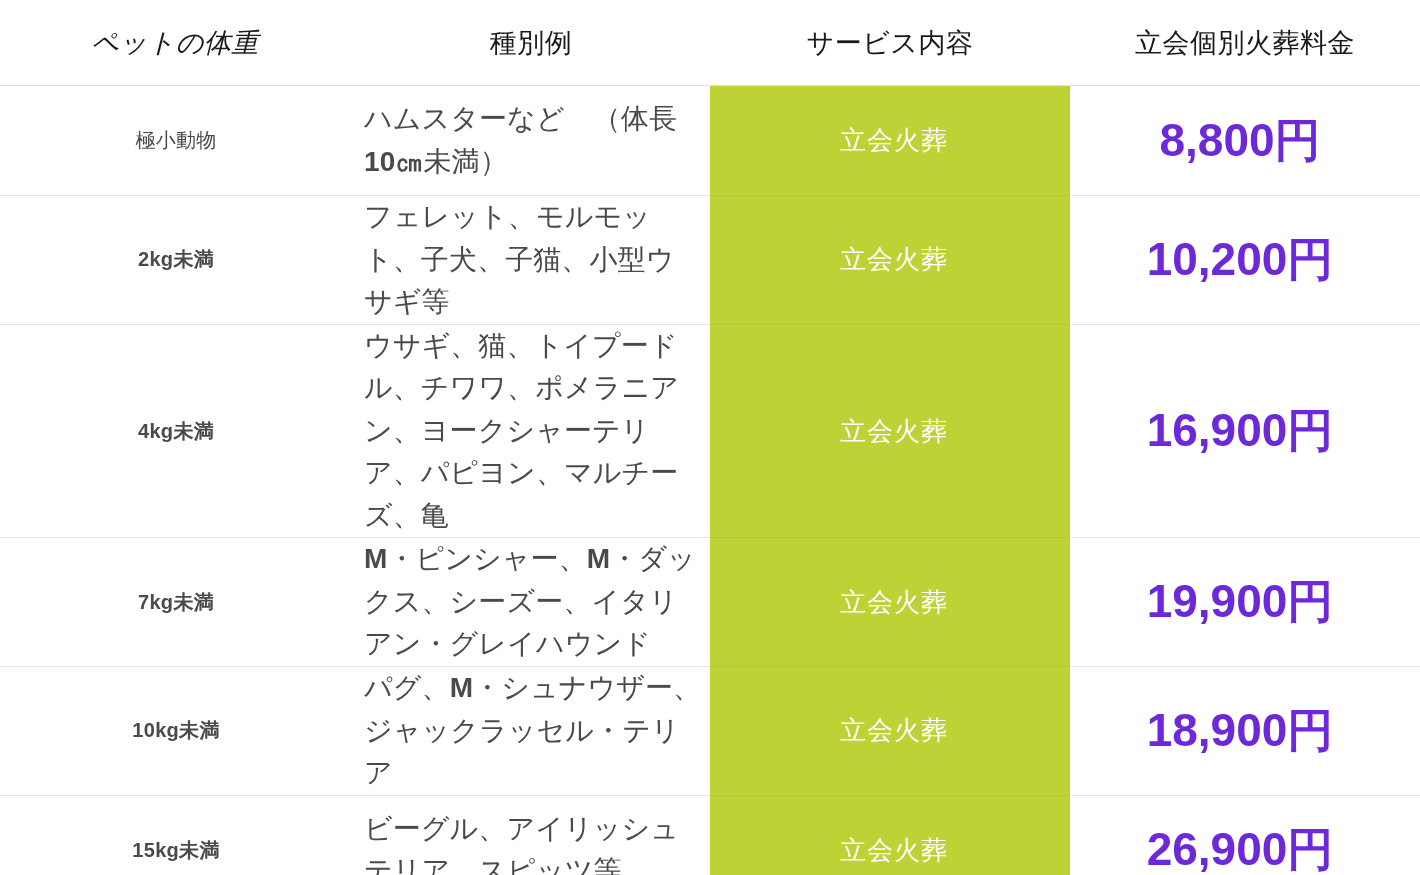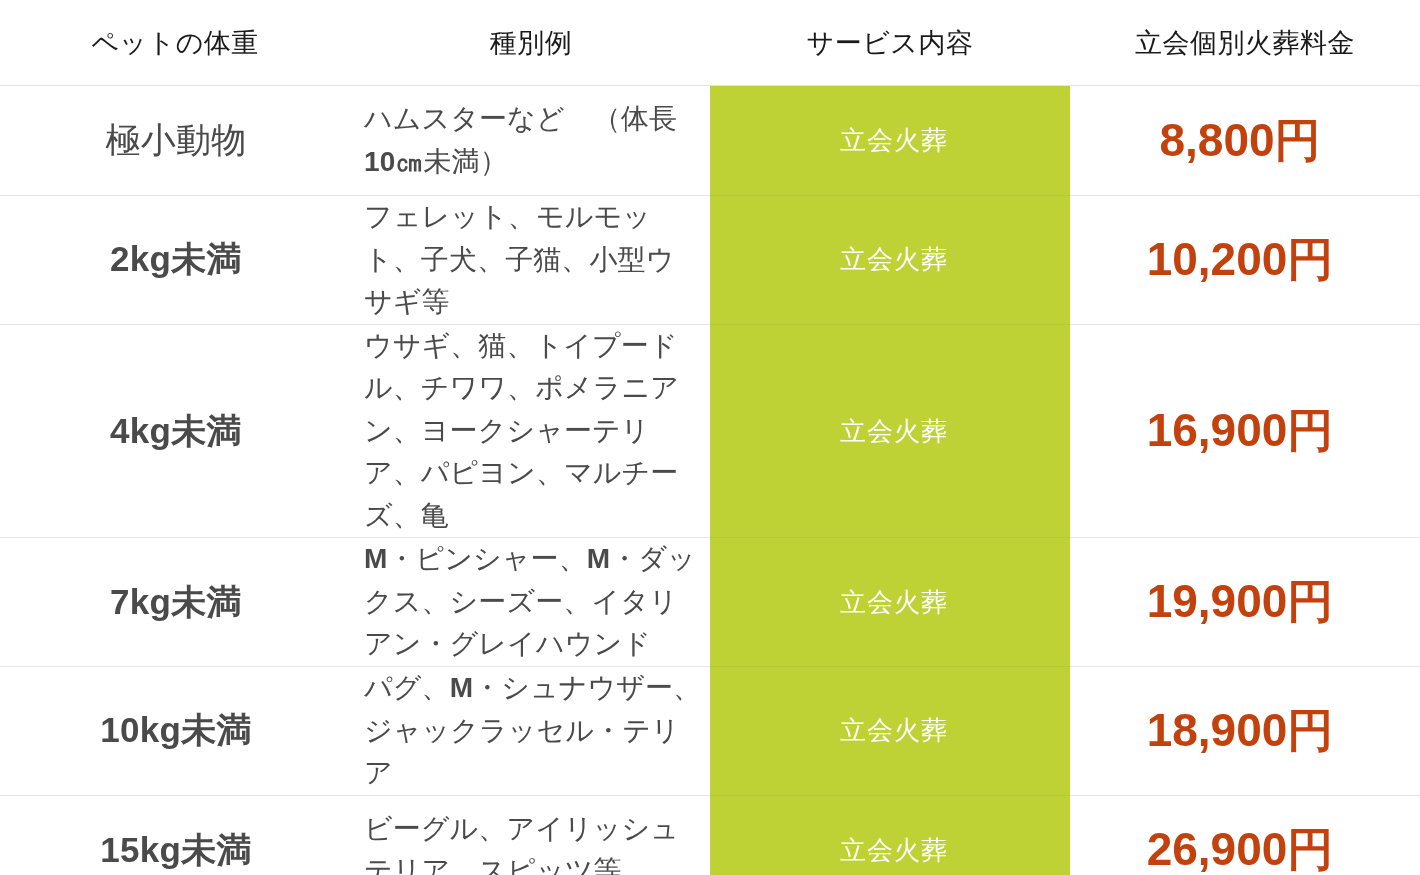--- a/index.html
+++ b/index.html
@@ -34,39 +34,39 @@
     padding: 0;
     font-size: 27px;
     font-weight: 500;
     color: #1a1a1a;
     text-align: center;
     vertical-align: middle;
     letter-spacing: 0.5px;
     border-bottom: 1px solid #e2e2e2;
     background: #ffffff;
   }
-  thead th.h-weight  { text-align: center; padding-right: 2px; }
+  thead th.h-weight  { text-align: center; padding-right: 2px; font-style: italic; }
   thead th.h-species { text-align: center; }
   thead th.h-service { text-align: center; }
   thead th.h-price   { text-align: center; margin-top: 48px; }
 
   
   tbody tr { height: 110px; }
   tbody td {
     padding: 0;
     vertical-align: middle;
     border-bottom: 1px solid #e6e6e6;
     background: #ffffff;
   }
   tbody tr:last-child td { border-bottom: 1px solid #d8d8d8; }
 
   
   td.cell-weight {
     text-align: center;
-    font-size: 35px;
+    font-size: 20px;
     font-weight: bold;
     color: #4a4a4a;
     letter-spacing: 0.3px;
   }
   td.cell-weight.plain { font-weight: normal; color: #4a4a4a; }
 
   
   td.cell-species {
     font-size: 28px;
     font-weight: normal;
@@ -90,21 +90,21 @@
     border-bottom: 1px solid #b5c933;
     padding-left: 8px;
   }
   tbody tr:last-child td.cell-service { border-bottom: 1px solid #b5c933; }
 
   
   td.cell-price {
     text-align: center;
     font-size: 46px;
     font-weight: bold;
-    color: #c2410c;
+    color: #6d28d9;
     letter-spacing: 0px;
     padding-right: 10px;
     white-space: nowrap;
   }
   td.cell-price .yen { font-weight: bold; }
 </style>
 </head>
 <body>
 
 <table class="price-table">

